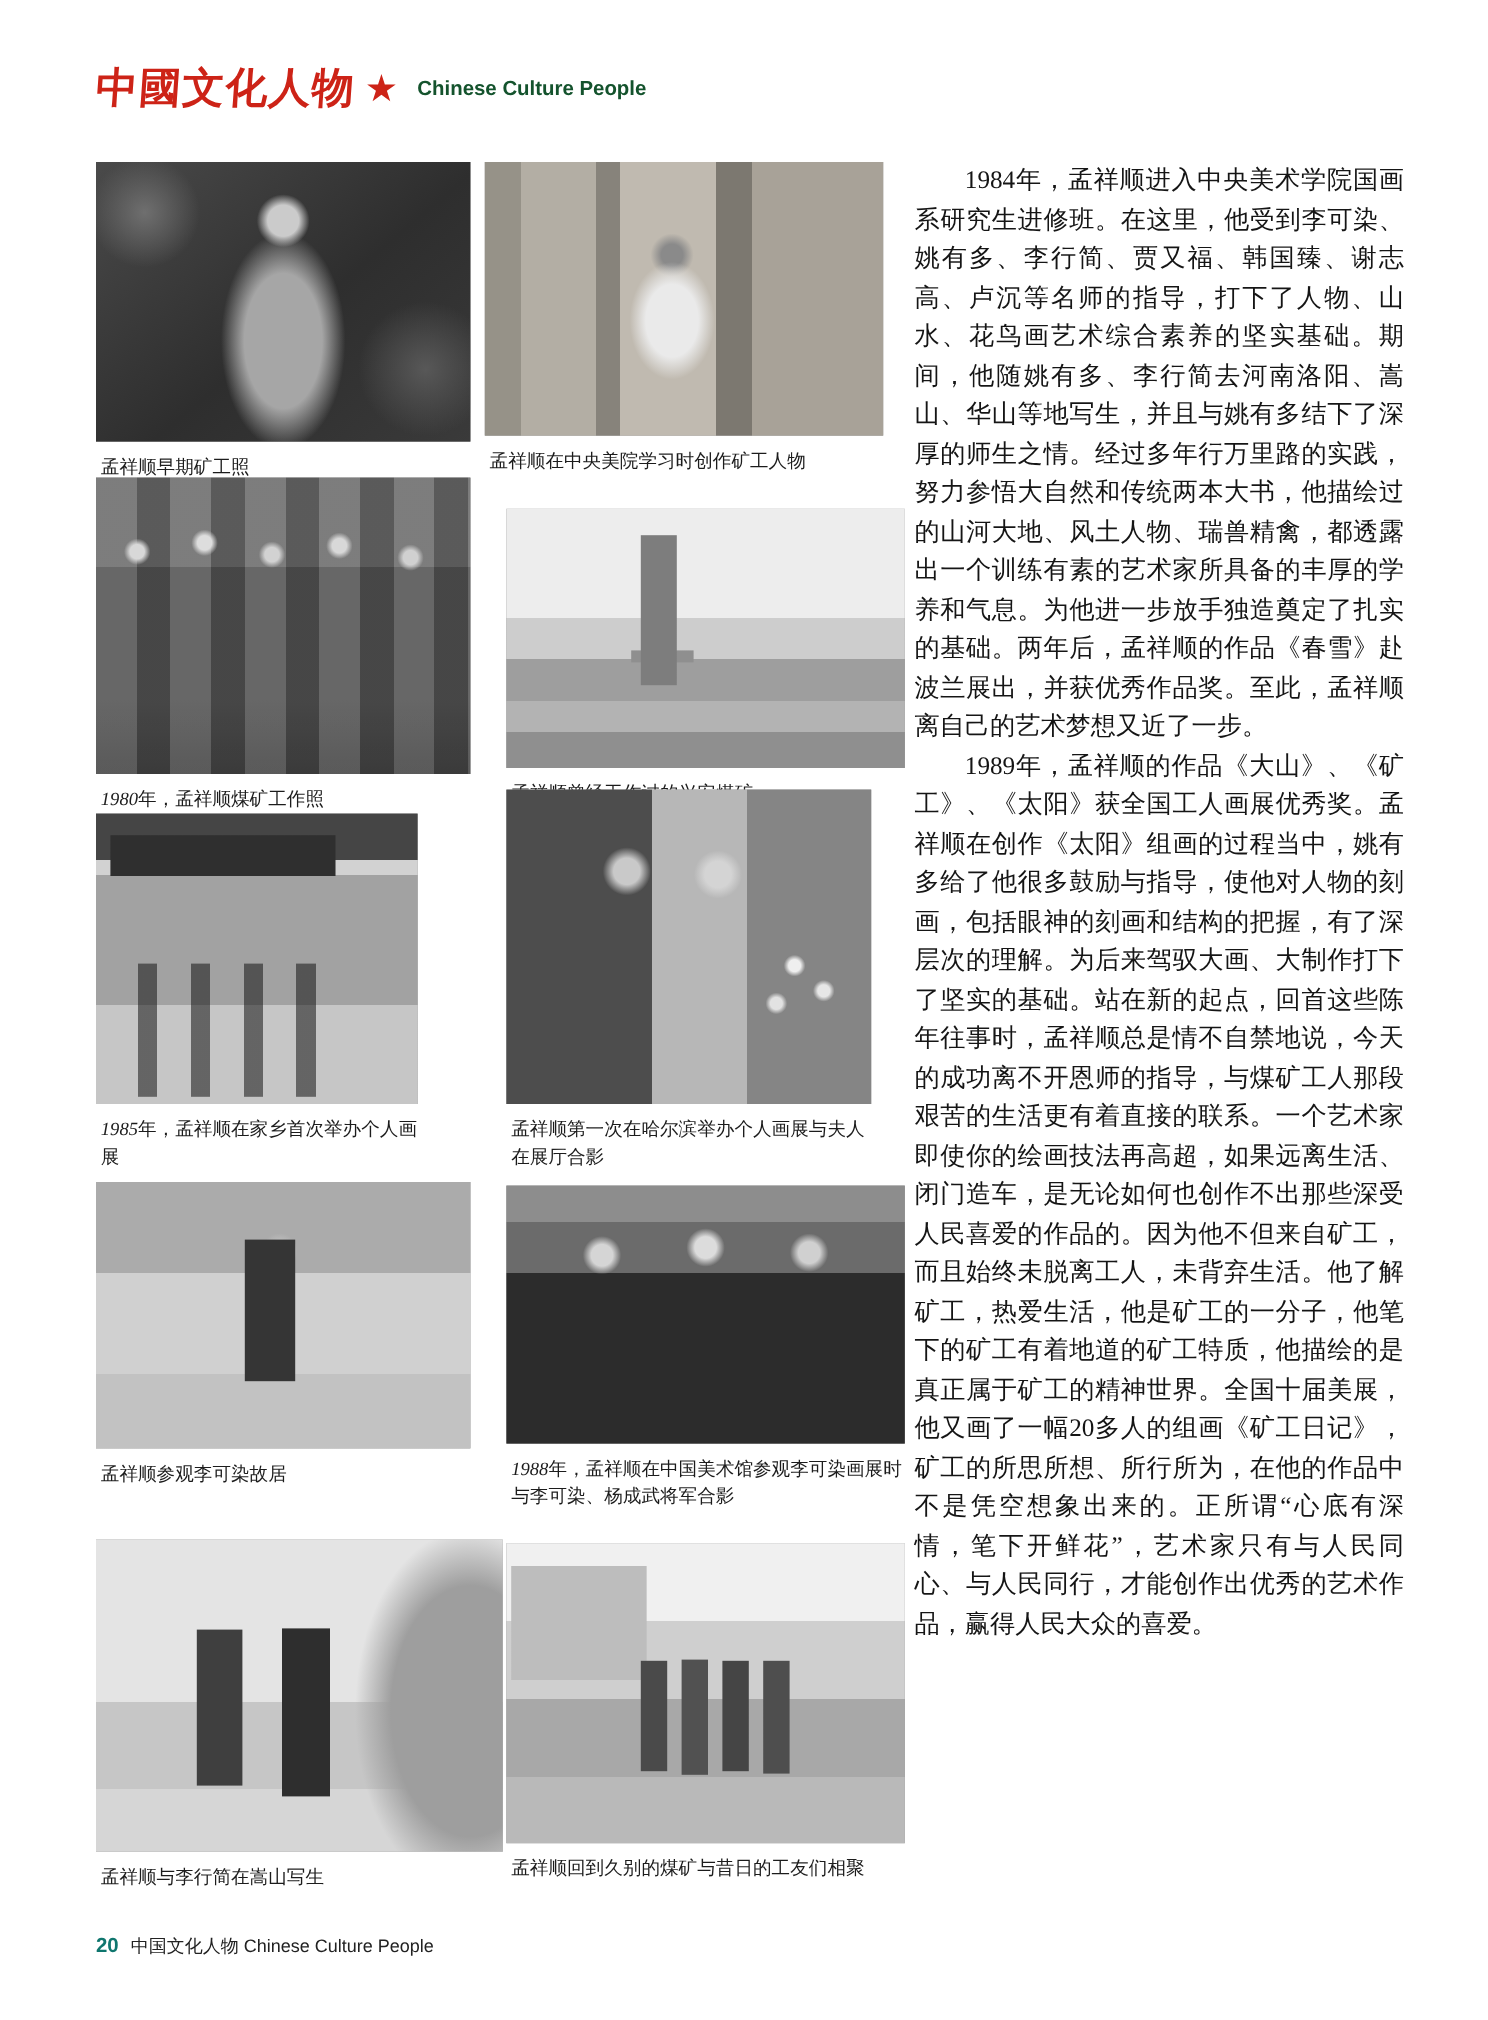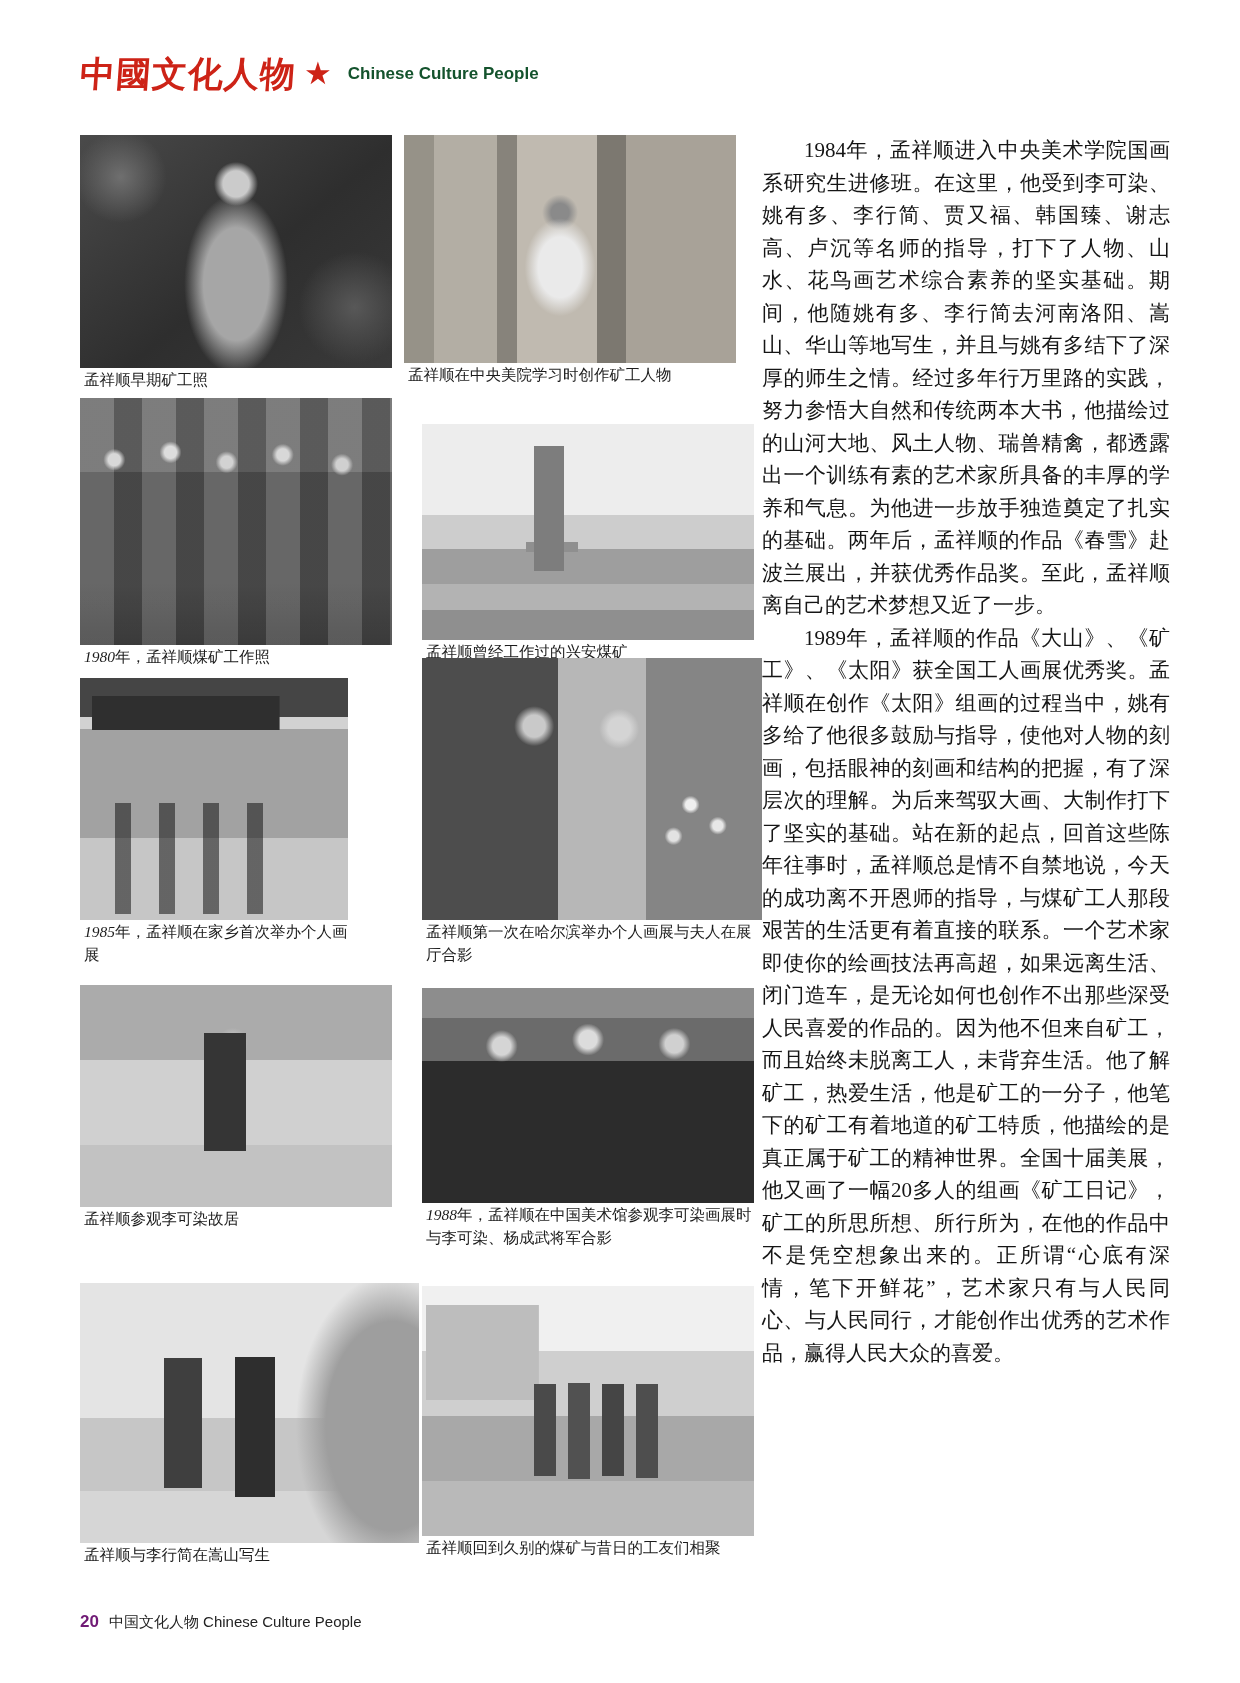--- a/index.html
+++ b/index.html
@@ -16,21 +16,21 @@
   }
   .logo-star{color:#cd2317;font-size:31px;margin-left:8px;line-height:1;}
   .logo-en{
     font-family:"Liberation Sans","DejaVu Sans",sans-serif;font-weight:bold;
     font-size:17px;color:#14532d;margin-left:16px;line-height:1;
   }
   
   figure{position:absolute;margin:0;}
   .photo{width:100%;background-repeat:no-repeat;background-color:#8a8a8a;}
   figcaption{
-    padding-left:4px;font-size:15.5px;line-height:23px;
+    margin-top:10px;padding-left:4px;font-size:15.5px;line-height:23px;
     color:#1c1c1c;font-family:"Liberation Serif","DejaVu Serif",serif;
     font-style:oblique 6deg;
   }
   
   .p1{background-image:
       radial-gradient(circle 27px at 50% 21%, #cbcbcb 0 13px, rgba(0,0,0,0) 22px),
       radial-gradient(ellipse 72px 125px at 50% 64%, #a6a6a6 0 45%, rgba(0,0,0,0) 72%),
       radial-gradient(circle 46px at 13% 18%, #6f6f6f, rgba(0,0,0,0)),
       radial-gradient(circle 56px at 88% 74%, #585858, rgba(0,0,0,0)),
       linear-gradient(140deg,#4a4a4a,#2e2e2e 55%,#3a3a3a);}
@@ -95,21 +95,21 @@
     position:absolute;left:762px;top:134px;width:408px;
     font-size:21px;line-height:32.5px;text-align:justify;color:#151515;
   }
   .article p{margin:0;text-indent:2em;}
   .article p.no-indent{text-indent:0;}
   
   .footer{
     position:absolute;left:80px;top:1612px;display:flex;align-items:baseline;gap:10px;
     font-family:"Liberation Sans","DejaVu Sans",sans-serif;
   }
-  .page-num{font-weight:bold;font-size:17px;color:#701a75;}
+  .page-num{font-weight:bold;font-size:17px;color:#0f766e;}
   .footer-brand{font-size:15px;color:#222;}
 </style>
 </head>
 <body>
 
 <div class="header">
   <span class="logo-cn">中國文化人物</span>
   <span class="logo-star">★</span>
   <span class="logo-en">Chinese Culture People</span>
 </div>
@@ -132,21 +132,21 @@
 <figure style="left:422px;top:424px;width:332px">
   <div class="photo p4" style="height:216px"></div>
   <figcaption>孟祥顺曾经工作过的兴安煤矿</figcaption>
 </figure>
 
 <figure style="left:80px;top:678px;width:268px">
   <div class="photo p5" style="height:242px"></div>
   <figcaption>1985年，孟祥顺在家乡首次举办个人画展</figcaption>
 </figure>
 
-<figure style="left:422px;top:658px;width:340px">
+<figure style="left:422px;top:658px;width:304px">
   <div class="photo p6" style="height:262px"></div>
   <figcaption>孟祥顺第一次在哈尔滨举办个人画展与夫人在展厅合影</figcaption>
 </figure>
 
 <figure style="left:80px;top:985px;width:312px">
   <div class="photo p7" style="height:222px"></div>
   <figcaption>孟祥顺参观李可染故居</figcaption>
 </figure>
 
 <figure style="left:422px;top:988px;width:332px">

